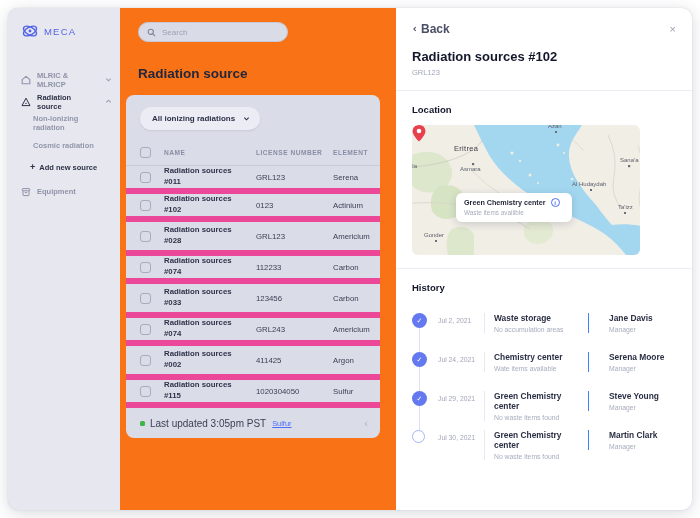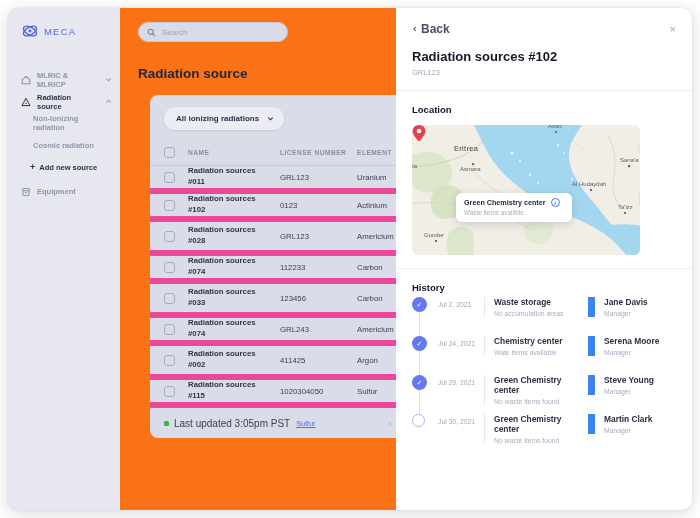--- a/index.html
+++ b/index.html
@@ -32,21 +32,21 @@
   .plus { font-size:9px; font-weight:bold; }
   
   .middle { flex:1; background:#f97316; position:relative; padding:14px 0 4px 18px; }
   .search-pill { display:flex; align-items:center; gap:6px; width:150px; height:20px; border-radius:10px;
                  border:1px solid #C6C9D8; background:#D9DBE6; padding:0 8px; }
   .search-pill input { border:none; outline:none; background:transparent; font-size:8px; color:#3A3E54; width:100%;
                        font-family:"Liberation Sans", sans-serif; }
   .search-pill input::placeholder { color:#9BA0B4; }
   .search-ico { width:9px; height:9px; color:#7E8398; flex:0 0 auto; }
   .page-title { font-size:13.5px; font-weight:bold; color:#23273C; margin-top:24px; }
-  .card { position:absolute; left:30px; top:87px; width:254px; background:#DADCE7; border-radius:8px; padding-top:12px; }
+  .card { position:absolute; left:6px; top:87px; width:254px; background:#DADCE7; border-radius:8px; padding-top:12px; }
   .filter-btn { display:inline-flex; align-items:center; gap:8px; height:23px; border-radius:12px; background:#EBECF4;
                 padding:0 10px 0 12px; margin-left:14px; font-size:8px; font-weight:bold; color:#2E3248;
                 box-shadow:0 1px 2px rgba(50,55,90,.10); cursor:pointer; border:none; font-family:"Liberation Sans",sans-serif; }
   .thead { display:grid; grid-template-columns:24px 92px 77px 1fr; align-items:center; padding:0 8px 0 14px;
            height:26px; margin-top:10px; border-bottom:1px solid #C8CBDA; }
   .thead span { font-size:6.6px; font-weight:bold; letter-spacing:.5px; color:#898EA6; }
   .cb { width:11px; height:11px; border:1px solid #A7ABC0; border-radius:3px; background:transparent; display:inline-block; cursor:pointer; }
   .trow { display:grid; grid-template-columns:24px 92px 77px 1fr; align-items:center; padding:0 8px 0 14px;
           min-height:28px; border-bottom:6px solid #ec4899; cursor:pointer; }
   .trow.tall { min-height:34px; }
@@ -75,29 +75,29 @@
   .map-label.country { font-size:7.5px; color:#3D4049; letter-spacing:.3px; }
   .tooltip { position:absolute; left:44px; top:68px; width:116px; background:#fff; border-radius:6px;
              box-shadow:0 2px 8px rgba(30,35,70,.18); padding:5px 7px 6px 8px; }
   .tooltip-row { display:flex; align-items:center; gap:5px; }
   .tooltip-title { font-size:7.2px; font-weight:bold; color:#1F2335; white-space:nowrap; }
   .info-ico { width:9px; height:9px; border:1px solid var(--accent,#4A6CF8); border-radius:50%; color:var(--accent,#4A6CF8);
               font-size:6px; display:flex; align-items:center; justify-content:center; font-weight:bold; flex:0 0 auto; cursor:pointer; }
   .tooltip-note { font-size:6.4px; color:#A9ADBE; margin-top:2px; white-space:nowrap; }
   .pin { position:absolute; left:139px; top:93px; width:14px; height:17px; }
   
-  .timeline { position:relative; margin-top:4px; }
+  .timeline { position:relative; margin-top:20px; }
   .timeline:before { content:""; position:absolute; left:7px; top:14px; bottom:26px; width:1px; background:#DCE0F2; }
   .hentry { display:grid; grid-template-columns:26px 46px 104px 1fr; align-items:flex-start; min-height:39px; position:relative; }
   .tl-dot { width:15px; height:15px; border-radius:50%; background:var(--timeline,#6478EF); color:#fff; font-size:7px;
             display:flex; align-items:center; justify-content:center; position:relative; z-index:1; }
   .tl-dot.open { background:#fff; border:1.5px solid #A9B4F2; color:transparent; width:13px; height:13px; }
   .h-date { font-size:6.8px; color:#A2A6B8; padding-top:4px; }
   .h-place { border-left:1px solid #E8E9F0; padding-left:9px; }
-  .h-person { border-left:7px solid #3b82f6; padding-left:9px; }
+  .h-person { border-left:1px solid #3b82f6; padding-left:20px; }
   .h-main { font-size:8.4px; font-weight:bold; color:#2B2F44; }
   .h-mut { font-size:6.8px; color:#A9ADBE; margin-top:3px; }
 </style>
 </head>
 <body>
 
 <div class="app">
 
   <aside class="sidebar">
     <div class="logo-row">
@@ -179,21 +179,21 @@
         <span class="cb" style="font-size:0"></span>
         <span>NAME</span>
         <span>LICENSE NUMBER</span>
         <span>ELEMENT</span>
       </div>
 
       <div class="trow">
         <span class="cb"></span>
         <span class="cell-name">Radiation sources #011</span>
         <span class="cell-lic">GRL123</span>
-        <span class="cell-el">Uranium</span>
+        <span class="cell-el">Serena</span>
       </div>
       <div class="trow">
         <span class="cb"></span>
         <span class="cell-name">Radiation sources #102</span>
         <span class="cell-lic">0123</span>
         <span class="cell-el">Actinium</span>
       </div>
       <div class="trow tall">
         <span class="cb"></span>
         <span class="cell-name">Radiation sources

